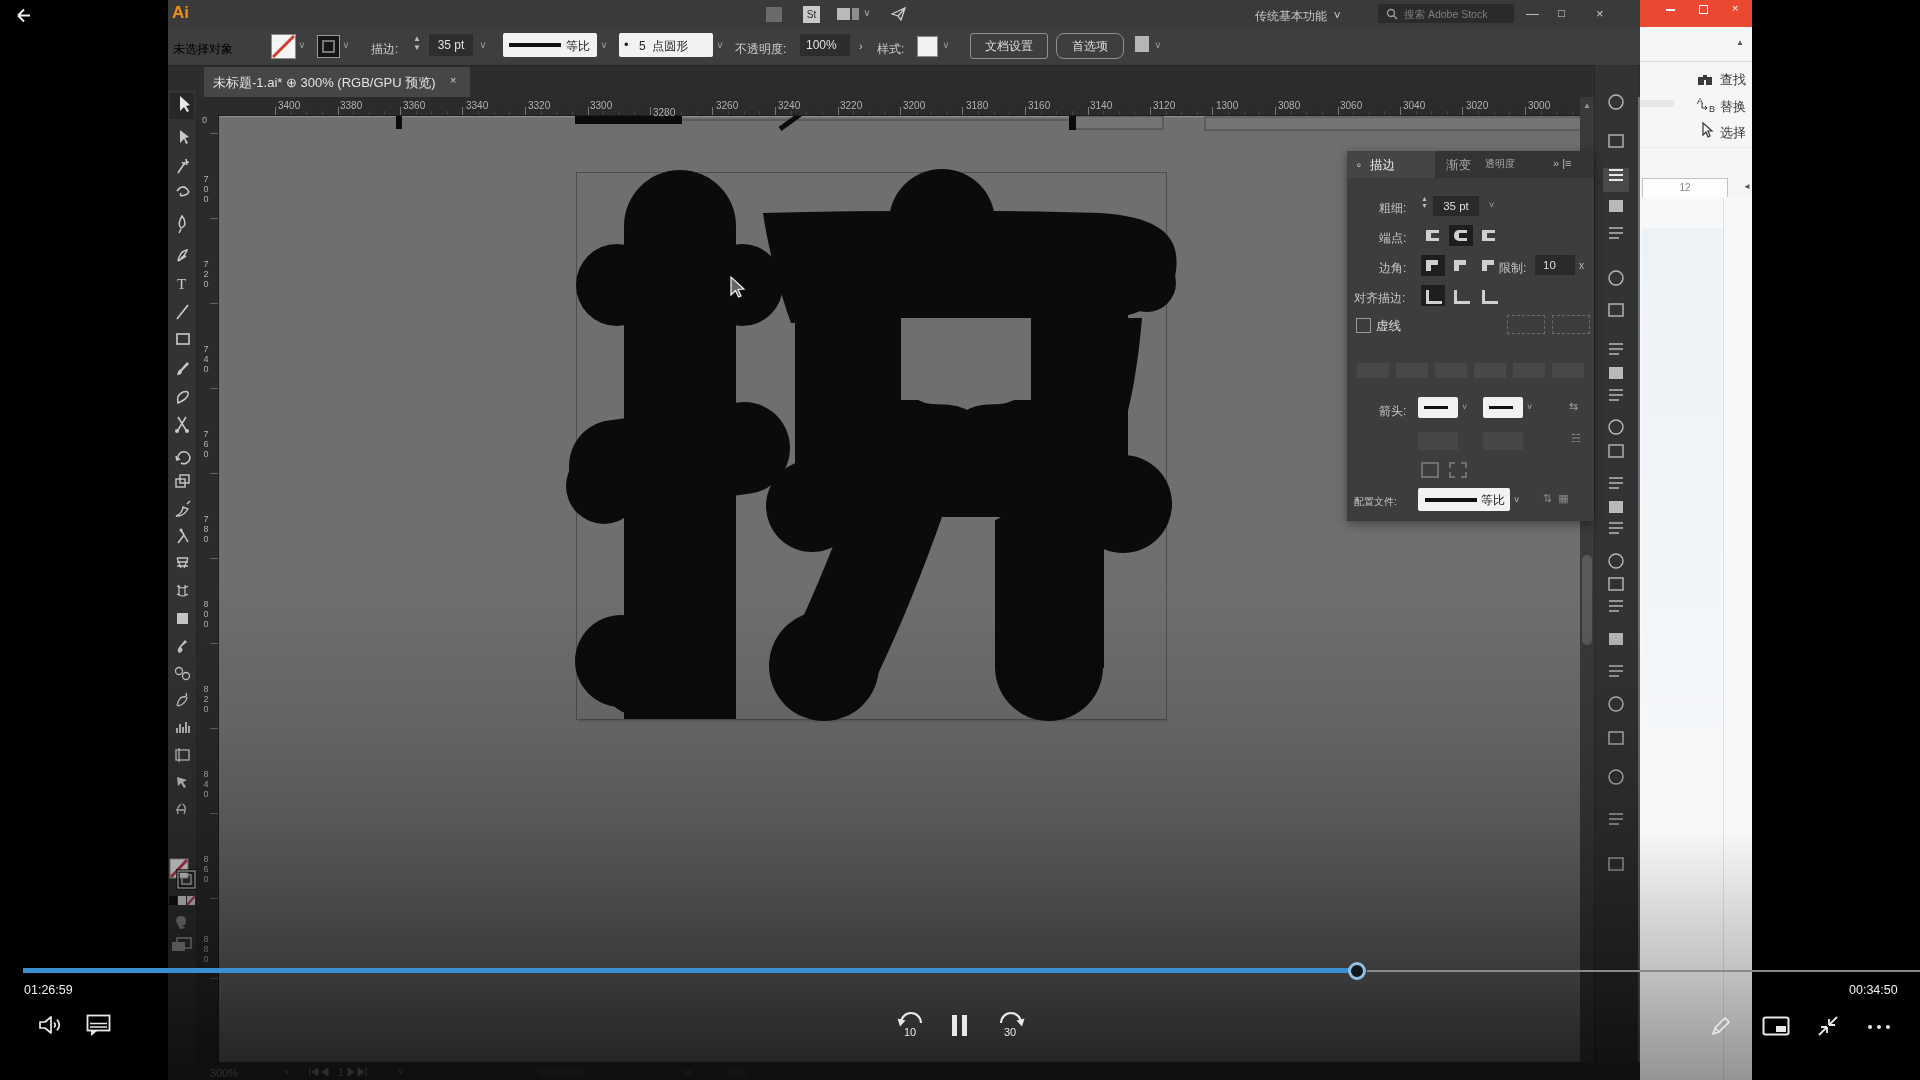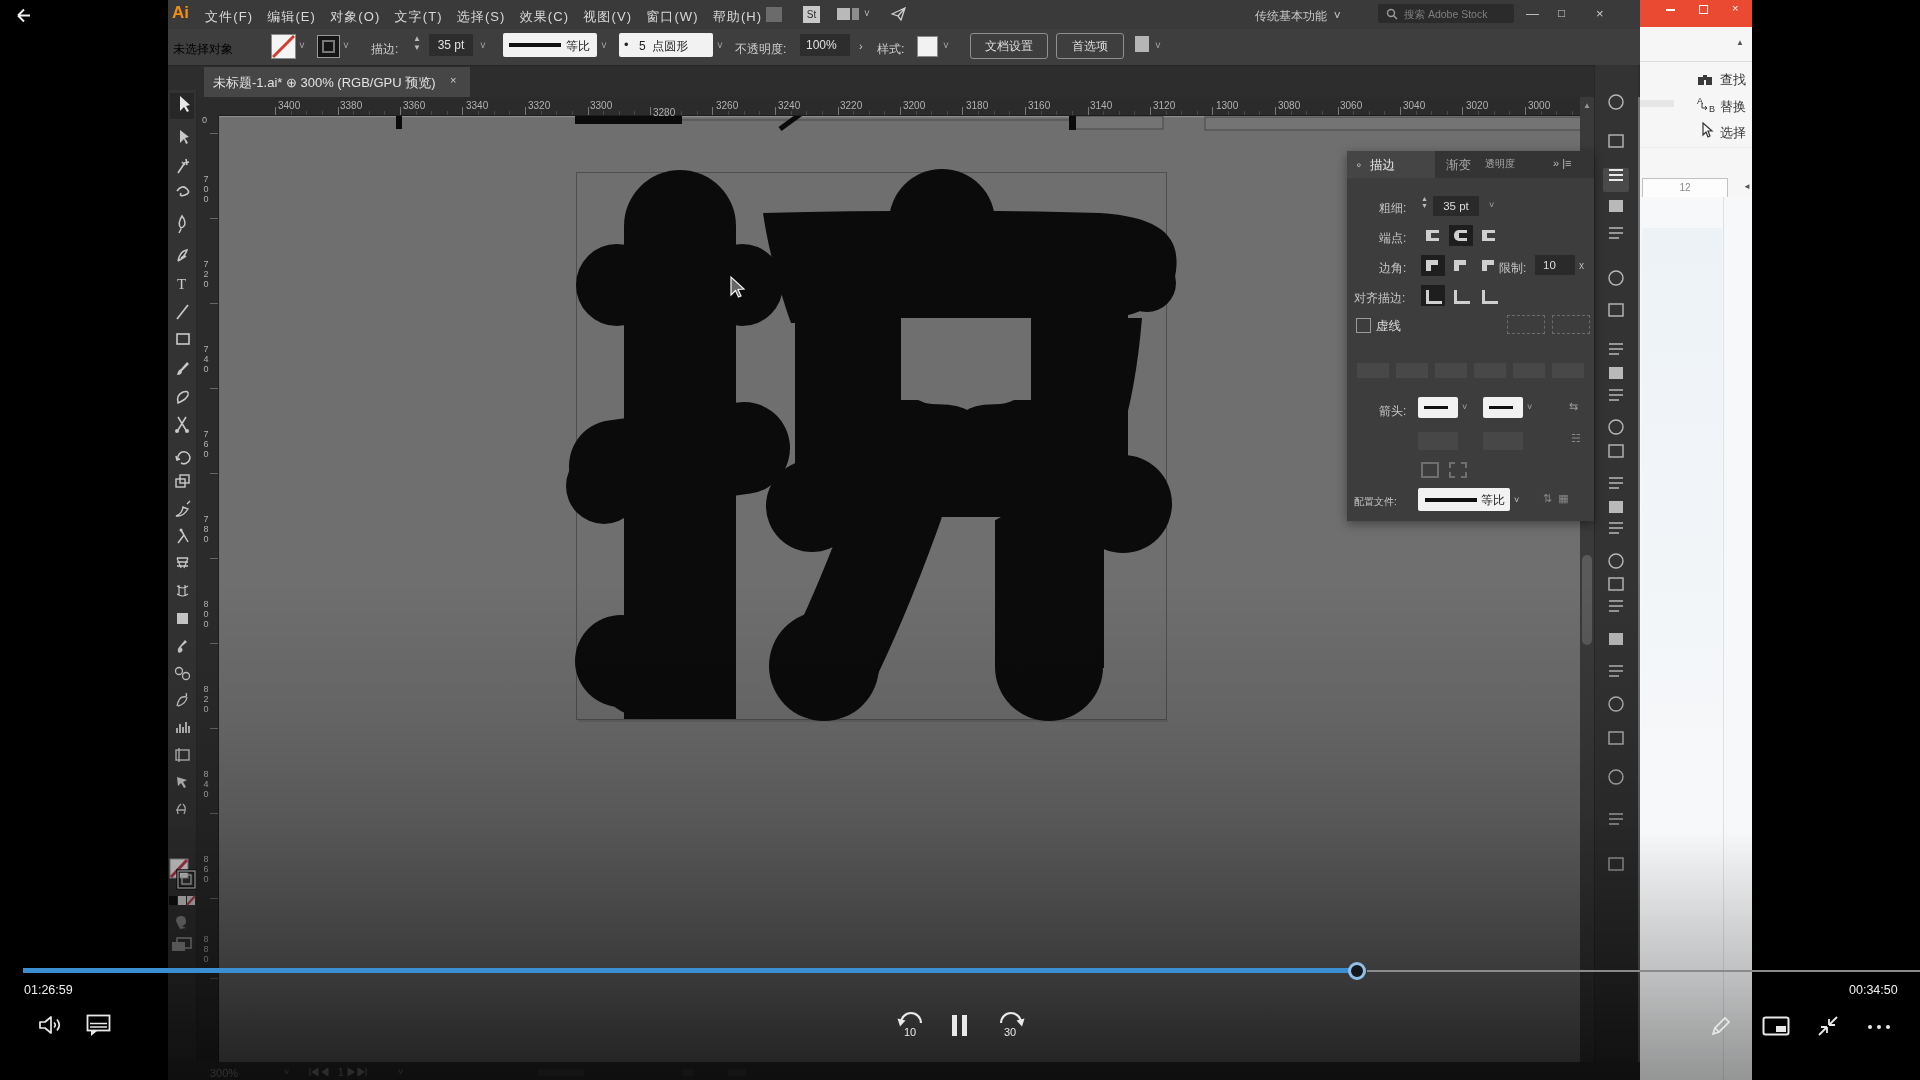--- a/index.html
+++ b/index.html
@@ -7,21 +7,20 @@
 .ab{position:absolute;}
 .tx{position:absolute;white-space:nowrap;}
 </style></head>
 <body>
 <div id="page">
 
 <div class="ab" id="video" style="left:168px;top:0;width:1584px;height:1080px;background:#6f6f6f;overflow:hidden;">
 
   <div class="ab" style="left:0;top:0;width:1584px;height:29px;background:#3a3a3a;"></div>
   <div class="tx" style="left:4px;top:3px;font-size:17px;font-weight:bold;color:#ef8e1b;">Ai</div>
-  <div class="tx" style="left:37px;top:8px;font-size:13px;color:#d8d8d8;letter-spacing:1.1px;">文件(F) 编辑(E) 对象(O) 文字(T) 选择(S) 效果(C) 视图(V) 窗口(W) 帮助(H)</div>
   <div class="ab" style="left:598px;top:7px;width:16px;height:15px;background:#6b6b6b;"></div>
   <div class="ab" style="left:635px;top:6px;width:17px;height:17px;background:#c9c9c9;color:#2a2a2a;font-size:10px;text-align:center;line-height:17px;">St</div>
   <div class="ab" style="left:669px;top:8px;width:13px;height:12px;background:#b9b9b9;"></div>
   <div class="ab" style="left:684px;top:8px;width:7px;height:12px;background:#8d8d8d;"></div>
   <div class="tx" style="left:696px;top:8px;color:#bbb;font-size:10px;">˅</div>
   <svg width="16" height="14" style="position:absolute;left:723px;top:7px;">
         <path d="M1,7 L14,1 L10,13 L7,9 Z M7,9 L14,1" fill="none" stroke="#cfcfcf" stroke-width="1.3"></path>
       </svg>
   <div class="tx" style="left:1087px;top:8px;font-size:12px;color:#c9c9c9;">传统基本功能&nbsp;&nbsp;˅</div>
   <div class="ab" style="left:1210px;top:4px;width:136px;height:19px;background:#2b2b2b;border-radius:2px;"></div>
@@ -57,21 +56,21 @@
     <div class="tx" style="left:20px;top:5px;font-size:12px;color:#222;">5&nbsp; 点圆形</div>
       </div>
   <div class="tx" style="left:549px;top:40px;color:#aaa;font-size:10px;">˅</div>
   <div class="tx" style="left:567px;top:41px;font-size:12px;color:#cdcdcd;">不透明度:</div>
   <div class="ab" style="left:632px;top:34px;width:50px;height:22px;background:#2d2d2d;color:#e0e0e0;font-size:12px;line-height:22px;text-indent:6px;">100%</div>
   <div class="tx" style="left:691px;top:40px;color:#ccc;font-size:11px;">›</div>
   <div class="tx" style="left:709px;top:41px;font-size:12px;color:#cdcdcd;">样式:</div>
   <div class="ab" style="left:749px;top:36px;width:19px;height:19px;background:#f2f2f2;border:1px solid #888;"></div>
   <div class="tx" style="left:775px;top:40px;color:#aaa;font-size:10px;">˅</div>
   <div class="ab" style="left:802px;top:33px;width:76px;height:24px;border:1px solid #909090;border-radius:3px;color:#ddd;font-size:12px;line-height:24px;text-align:center;">文档设置</div>
-  <div class="ab" style="left:888px;top:33px;width:66px;height:24px;border:1px solid #909090;border-radius:3px;color:#ddd;font-size:12px;line-height:24px;text-align:center;">首选项</div>
+  <div class="ab" style="left:888px;top:33px;width:66px;height:24px;border:1px solid #909090;border-radius:8px;color:#ddd;font-size:12px;line-height:24px;text-align:center;">首选项</div>
   <div class="ab" style="left:967px;top:36px;width:14px;height:16px;background:#b5b5b5;"></div>
   <div class="tx" style="left:987px;top:40px;color:#aaa;font-size:10px;">˅</div>
 
   <div class="ab" style="left:0;top:66px;width:1584px;height:31px;background:#2d2d2d;"></div>
   <div class="ab" style="left:36px;top:67px;width:266px;height:30px;background:#464646;"></div>
   <div class="tx" style="left:45px;top:74px;font-size:13px;color:#e2e2e2;">未标题-1.ai* ⊕ 300% (RGB/GPU 预览)</div>
   <div class="tx" style="left:282px;top:74px;font-size:11px;color:#ccc;">×</div>
 
   <div class="ab" style="left:28px;top:97px;width:1398px;height:18px;background:#2b2b2b;border-bottom:1px solid #1e1e1e;" id="hruler">
         <div class="tx" style="left:82px;top:3px;font-size:10px;color:#b2b2b2;">3400</div>

